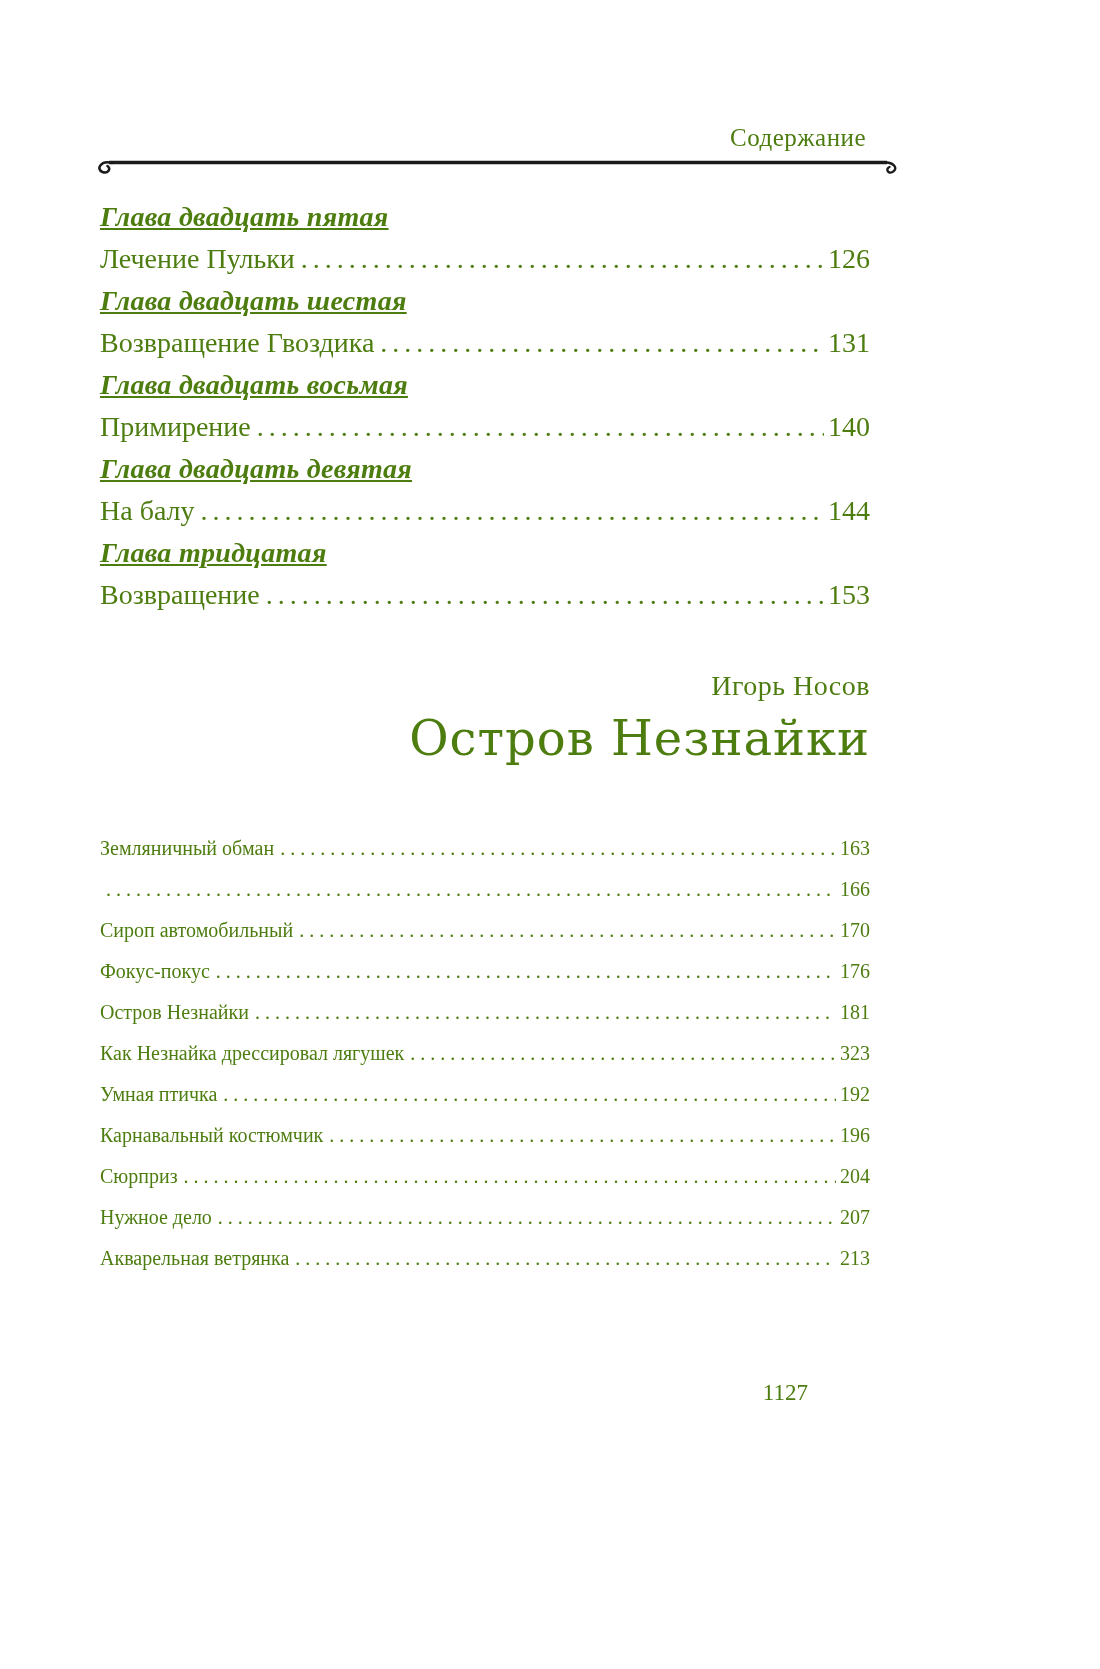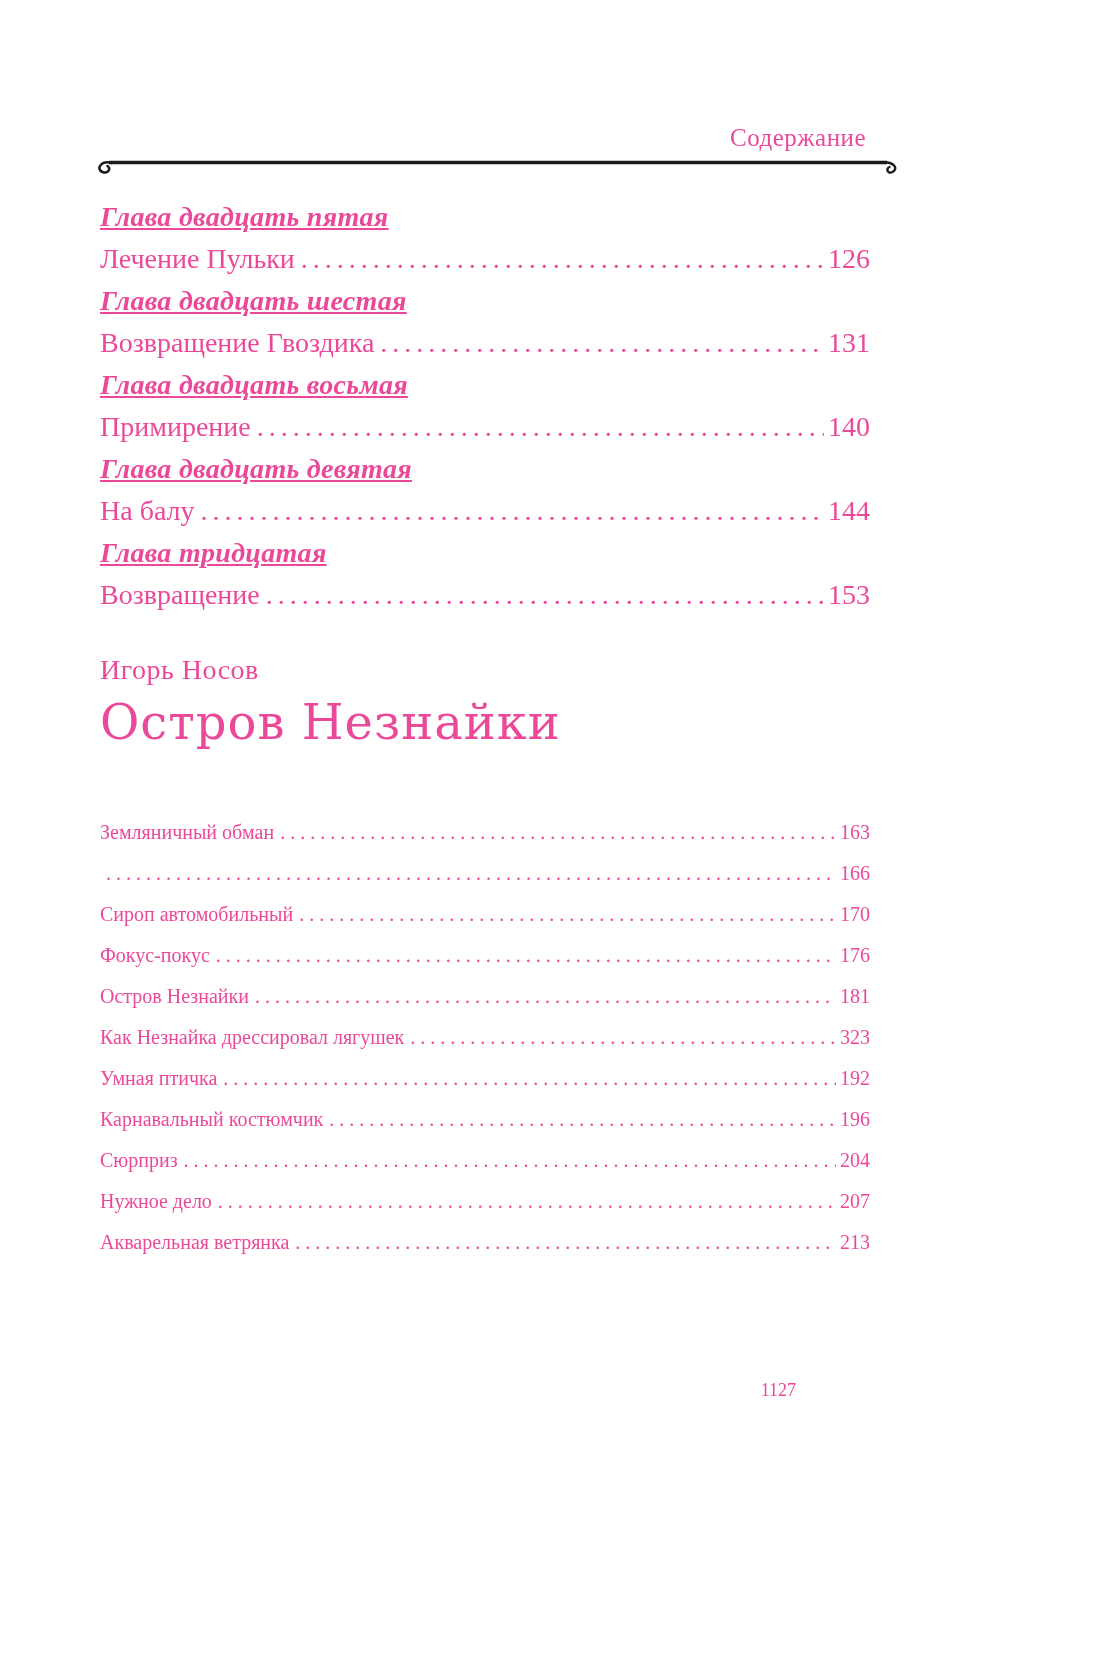--- a/index.html
+++ b/index.html
@@ -5,21 +5,21 @@
   html, body {
     margin: 0;
     padding: 0;
     background: #ffffff;
   }
   .page {
     position: relative;
     width: 1036px;
     height: 1669px;
     background: #ffffff;
-    color: #ec4899;
+    color: #4d7c0f;
     font-family: "Liberation Serif", "DejaVu Serif", serif;
     overflow: hidden;
   }
   .content {
     margin-left: 100px;
     width: 770px;
   }
   .header-label {
     margin-top: 124px;
     font-size: 25px;
@@ -57,43 +57,43 @@
     margin: 0 4px 0 6px;
   }
   .leader::after {
     content: "..........................................................................................................";
     letter-spacing: 5px;
   }
   .toc-page {
     white-space: nowrap;
   }
   .section {
-    margin-top: 38px;
-    text-align: left;
+    margin-top: 54px;
+    text-align: right;
   }
   .section-author {
     font-size: 28px;
     letter-spacing: 0.5px;
   }
   .section-title {
     margin-top: 8px;
     font-size: 48px;
     font-family: "DejaVu Serif", serif;
     letter-spacing: 1px;
   }
   .stories {
     margin-top: 62px;
     font-size: 20px;
     line-height: 41px;
   }
   .footer-pagenum {
     position: absolute;
     top: 1380px;
-    right: 240px;
-    font-size: 18px;
+    right: 228px;
+    font-size: 23px;
   }
 </style>
 </head>
 <body>
 
 <div class="page">
   <div class="content">
 
     <div class="header-label">Содержание</div>
 

